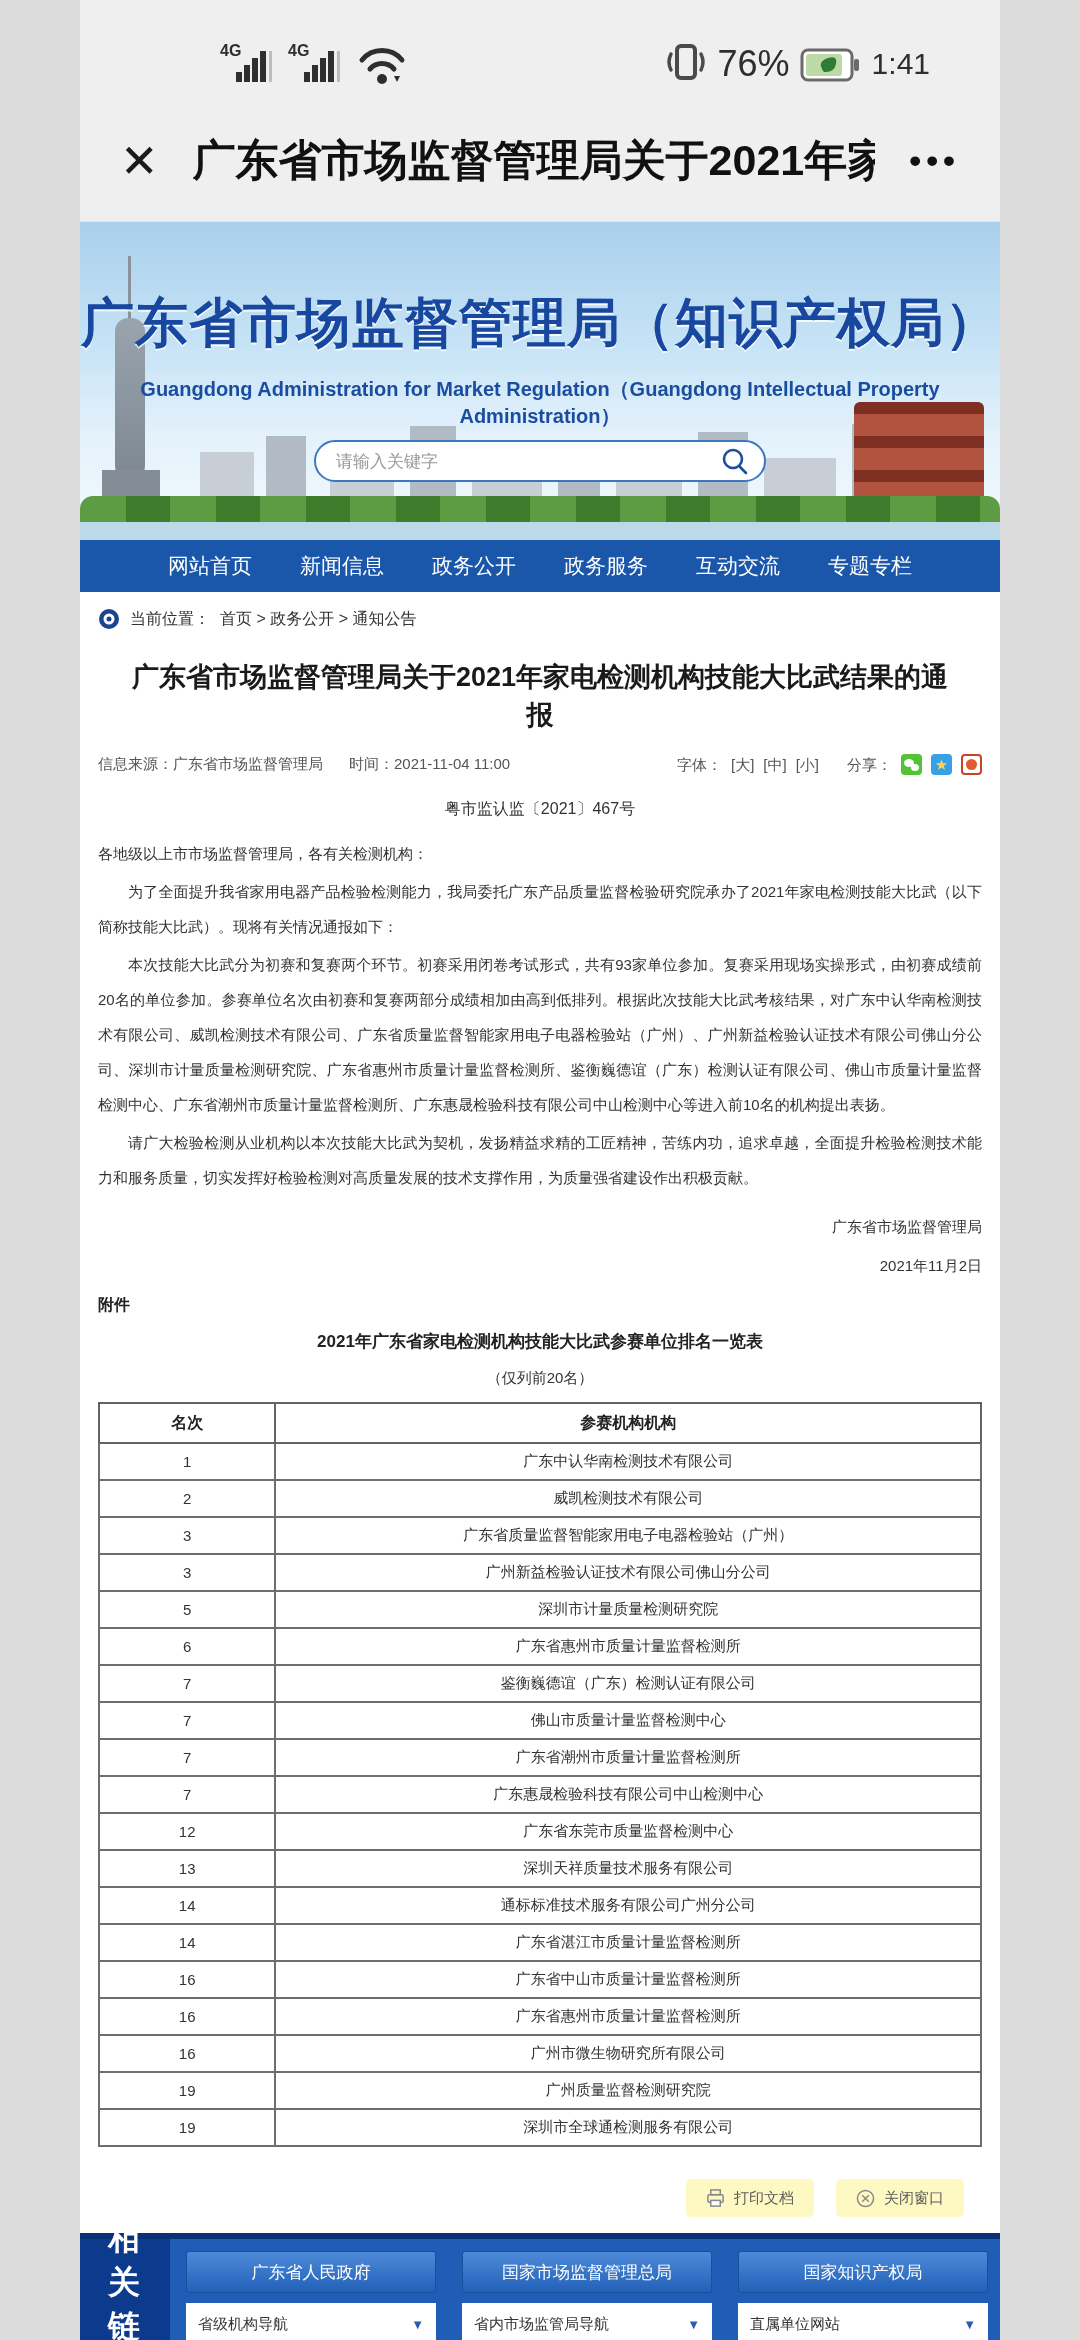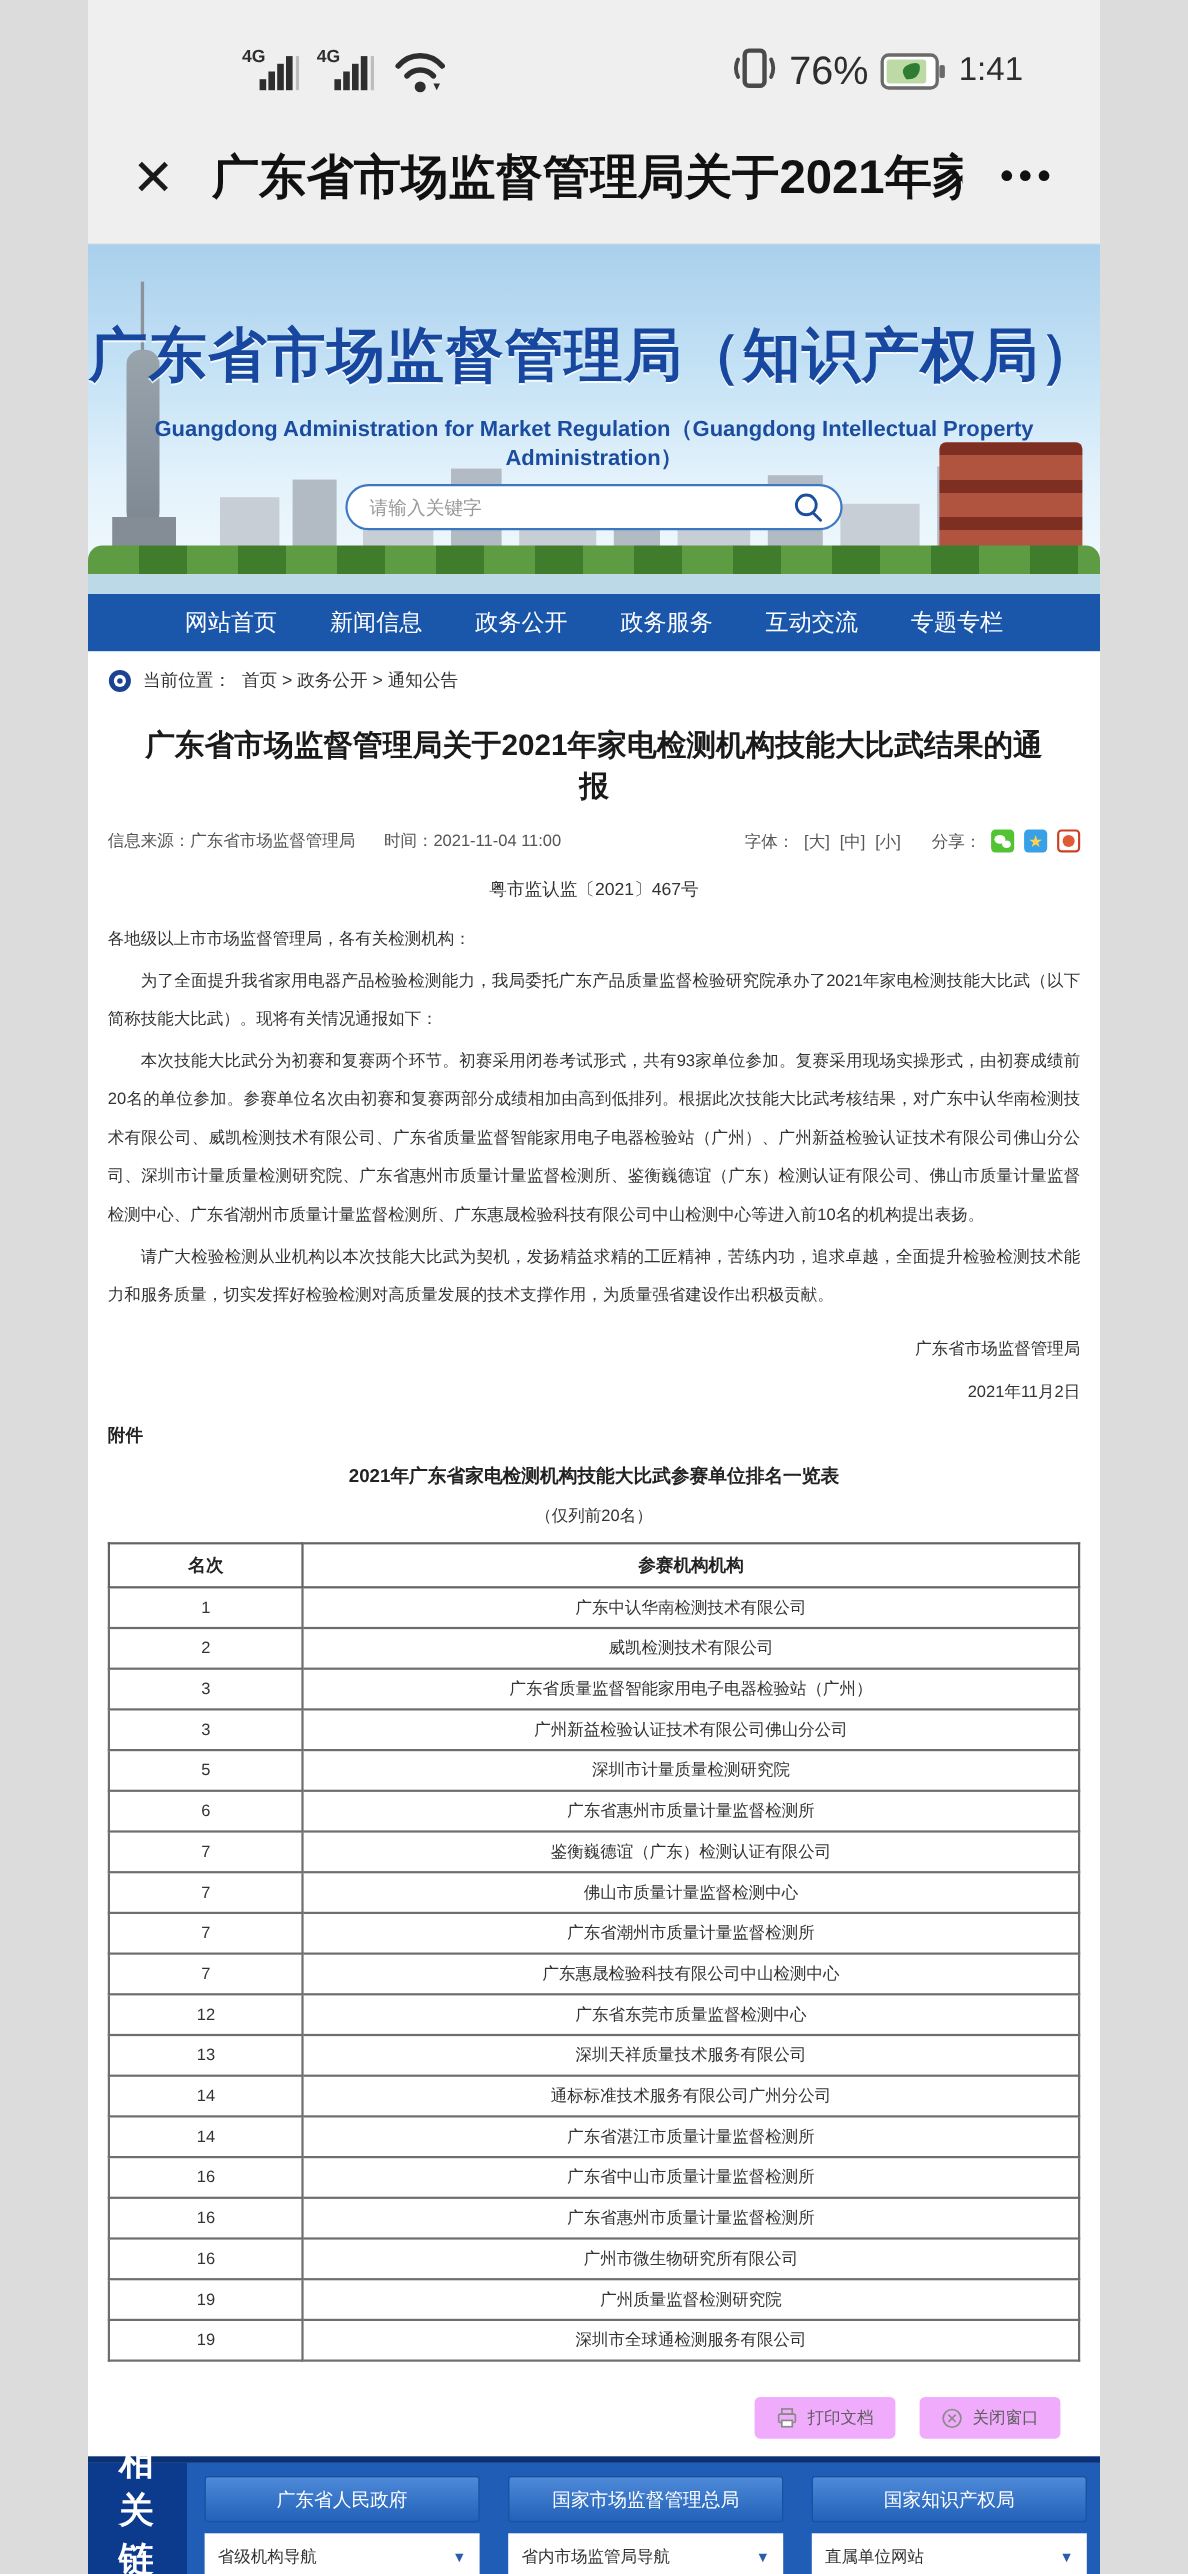--- a/index.html
+++ b/index.html
@@ -120,21 +120,21 @@
   }
   table.rank td{
     border:2px solid #6e6e6e; height:37px; font-size:15px; color:#333;
     text-align:center; padding:0 6px;
   }
   table.rank .col-rank{ width:20%; }
   
   .actions{ display:flex; justify-content:flex-end; gap:22px; margin:32px 36px 0; }
   .action-btn{
     display:flex; align-items:center; gap:9px; height:38px; padding:0 20px;
-    background:#f0abfc; border-radius:5px; font-size:15px; color:#5d5d5d; cursor:pointer;
+    background:#fef9c3; border-radius:5px; font-size:15px; color:#5d5d5d; cursor:pointer;
   }
   
   .footer{
     margin-top:16px; display:flex; height:136px; border-top:6px solid #0a3076;
   }
   .footer-side{
     width:90px; background:#0c3a8d; color:#fff; font-size:32px; font-weight:bold;
     display:flex; align-items:center; justify-content:center; text-align:center;
     line-height:44px; letter-spacing:2px; padding:0 13px;
   }

